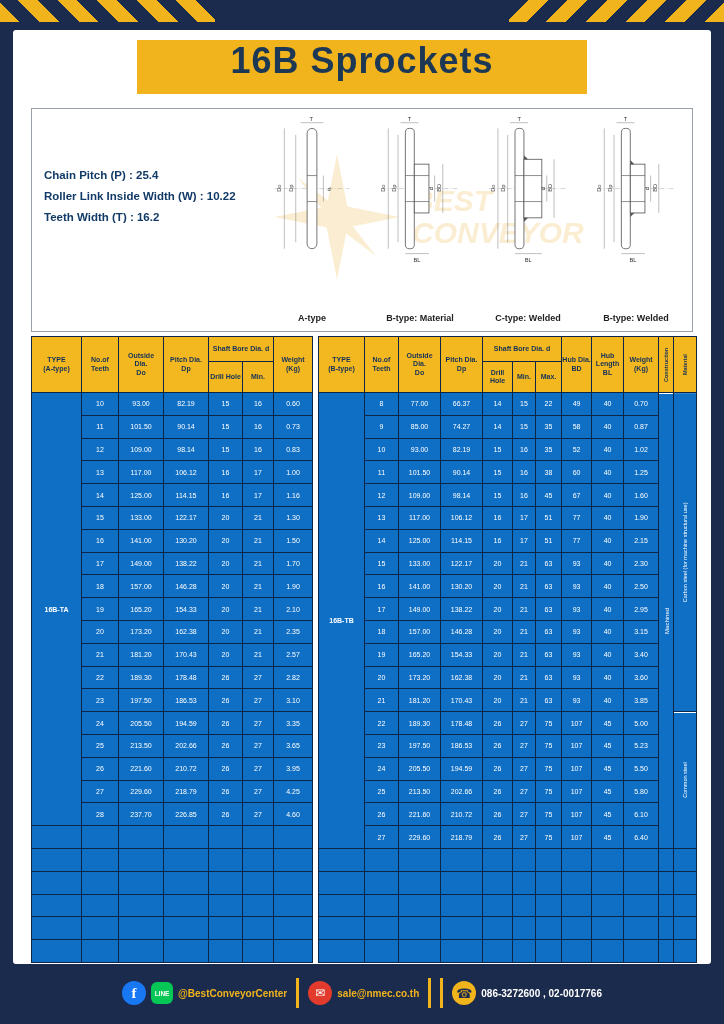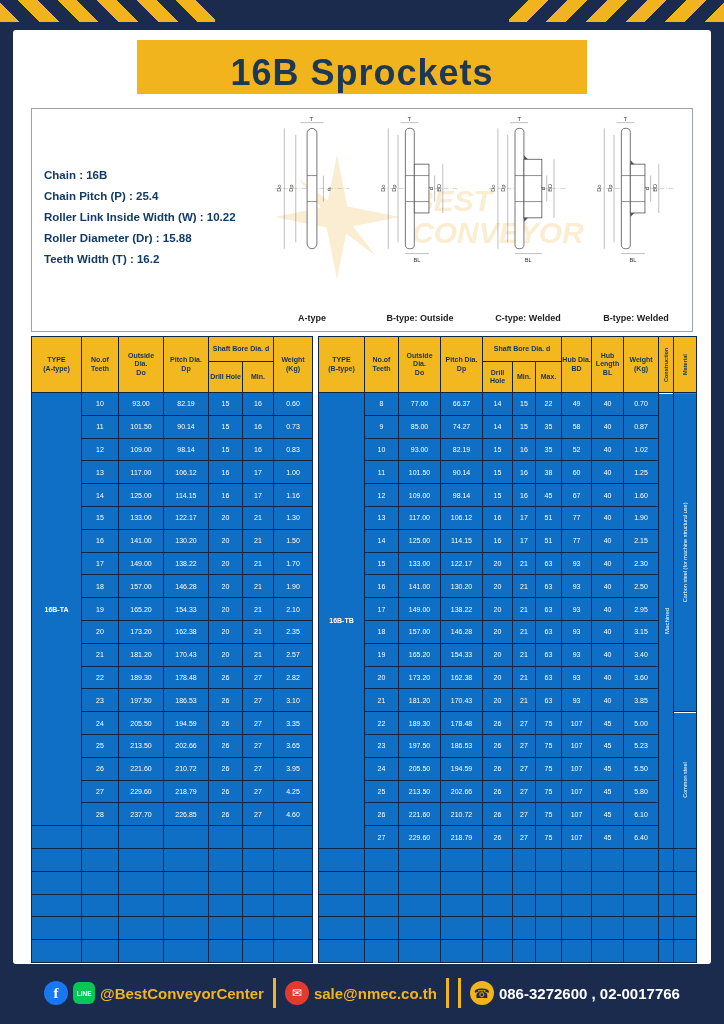--- a/index.html
+++ b/index.html
@@ -9,21 +9,21 @@
     font-family:"Liberation Sans",sans-serif;
   }
   .hazard{position:absolute;top:0;height:22px;width:215px;
     background:repeating-linear-gradient(45deg,#f2b41c 0 14px,#1b2b4d 14px 28px);}
   .hazard.right{right:0;background:repeating-linear-gradient(-45deg,#f2b41c 0 14px,#1b2b4d 14px 28px);}
   .hazard.left{left:0;}
 
   .page{position:absolute;left:13px;right:13px;top:30px;bottom:60px;background:#ffffff;border-radius:3px;}
 
   .banner{position:absolute;top:10px;left:50%;transform:translateX(-50%);
-    width:450px;height:54px;background:#f2b41c;display:flex;align-items:flex-end;justify-content:center;}
+    width:450px;height:54px;background:#f2b41c;display:flex;align-items:flex-start;justify-content:center;}
   .banner .title{font-size:36px;font-weight:bold;color:#1d3854;letter-spacing:1px;}
 
   .panel{position:absolute;left:18px;top:78px;width:660px;height:222px;border:1px solid #9aa0a8;background:#fff;}
   .specs{position:absolute;left:12px;top:56px;}
   .spec-line{font-size:11.5px;font-weight:bold;color:#113a66;line-height:21px;white-space:nowrap;}
 
   .watermark{position:absolute;left:240px;top:28px;width:420px;height:160px;opacity:0.20;display:flex;align-items:center;gap:10px;pointer-events:none;}
   .wm-star{width:130px;height:130px;}
   .wm-text{font-size:30px;font-weight:bold;font-style:italic;color:#e8a81d;line-height:32px;}
 
@@ -50,21 +50,21 @@
   .spec td{background:#0f6fc5;color:#ffffff;font-size:7px;height:21.8px;line-height:1;}
   .typecell{font-size:8px;font-weight:bold;}
   .vert{writing-mode:vertical-rl;transform:rotate(180deg);}
   th.vert{font-size:5.5px;line-height:1;}
   td.vert{font-size:6px;line-height:1;}
   td.matcell{font-size:5.5px;}
 
   .footer{position:absolute;left:13px;right:13px;bottom:8px;height:46px;
     display:flex;align-items:center;justify-content:center;gap:9px;}
   .fgroup{display:flex;align-items:center;gap:5px;}
-  .ftext{font-size:15px;font-weight:bold;color:#f2b41c;white-space:nowrap;}
+  .ftext{font-size:10px;font-weight:bold;color:#f2b41c;white-space:nowrap;}
   .ftext.white{color:#ffffff;}
   .fsep{width:3px;height:30px;background:#f2b41c;}
   .icon{display:inline-flex;align-items:center;justify-content:center;width:24px;height:24px;border-radius:50%;}
   .icon.fb{background:#1877f2;color:#fff;font-weight:bold;font-size:15px;font-family:"Liberation Serif",serif;}
   .icon.line{background:#06c755;border-radius:6px;color:#fff;font-weight:bold;font-size:6.5px;width:22px;height:22px;}
   .icon.mail{background:#e23b2e;color:#fff;font-size:12px;}
   .icon.globe{background:transparent;}
   .icon.phone{background:#f2b41c;color:#1b2b4d;font-size:13px;}
 </style>
 </head>
@@ -85,24 +85,22 @@
         <polygon points="50,2 58,42 98,50 58,58 50,98 42,58 2,50 42,42" fill="#e8a81d"></polygon>
         <polygon points="20,20 52,44 80,80 48,56" fill="#e8a81d"></polygon>
       </svg>
       <div class="wm-text">
         <div>BEST</div>
         <div>CONVEYOR</div>
       </div>
     </div>
 
     <div class="specs">
-        <div class="spec-line">Chain : 16B</div>
         <div class="spec-line">Chain Pitch (P) : 25.4</div>
         <div class="spec-line">Roller Link Inside Width (W) : 10.22</div>
-        <div class="spec-line">Roller Diameter (Dr) : 15.88</div>
         <div class="spec-line">Teeth Width (T) : 16.2</div>
       </div>
 
     <div class="drawings">
 
       <div class="figure">
         <svg class="draw" viewBox="0 0 100 182">
           <line class="cl" x1="4" y1="88" x2="96" y2="88"></line>
           <rect class="pl" x="44" y="14" width="12" height="148" rx="6"></rect>
           <line class="ln" x1="44" y1="72" x2="56" y2="72"></line>
@@ -132,21 +130,21 @@
           <line class="dim" x1="78" y1="58" x2="78" y2="118"></line>
           <line class="dim" x1="26" y1="7" x2="48" y2="7"></line>
           <line class="dim" x1="32" y1="168" x2="61" y2="168"></line>
           <text x="7" y="92" transform="rotate(-90 7 92)">Do</text>
           <text x="20" y="92" transform="rotate(-90 20 92)">Dp</text>
           <text x="66" y="90" transform="rotate(-90 66 90)">d</text>
           <text x="76" y="92" transform="rotate(-90 76 92)">BD</text>
           <text x="35" y="5">T</text>
           <text x="42" y="178">BL</text>
         </svg>
-        <div class="caption">B-type: Outside</div>
+        <div class="caption">B-type: Material</div>
       </div>
 
       <div class="figure">
         <svg class="draw" viewBox="0 0 100 182">
           <line class="cl" x1="2" y1="88" x2="96" y2="88"></line>
           <rect class="pl" x="34" y="14" width="11" height="148" rx="5"></rect>
           <rect class="hub" x="45" y="52" width="22" height="72"></rect>
           <polygon class="weld" points="45,52 50,52 45,47"></polygon>
           <polygon class="weld" points="45,124 50,124 45,129"></polygon>
           <line class="ln" x1="34" y1="72" x2="67" y2="72"></line>

